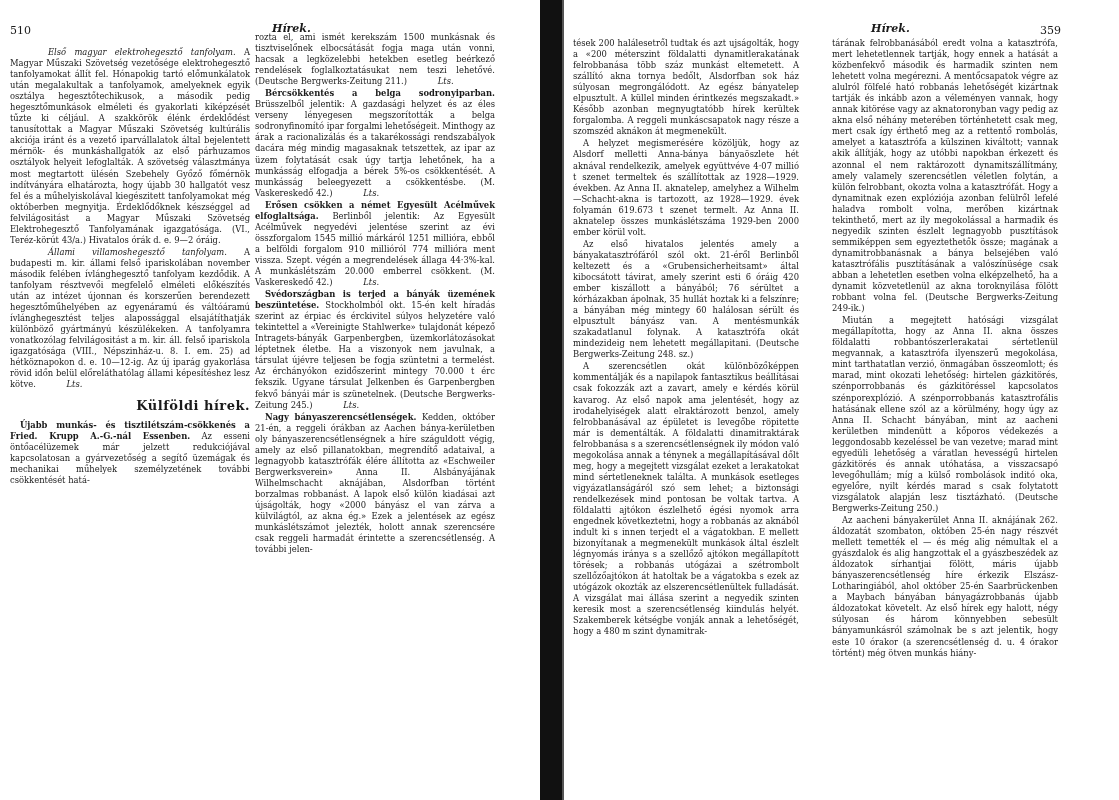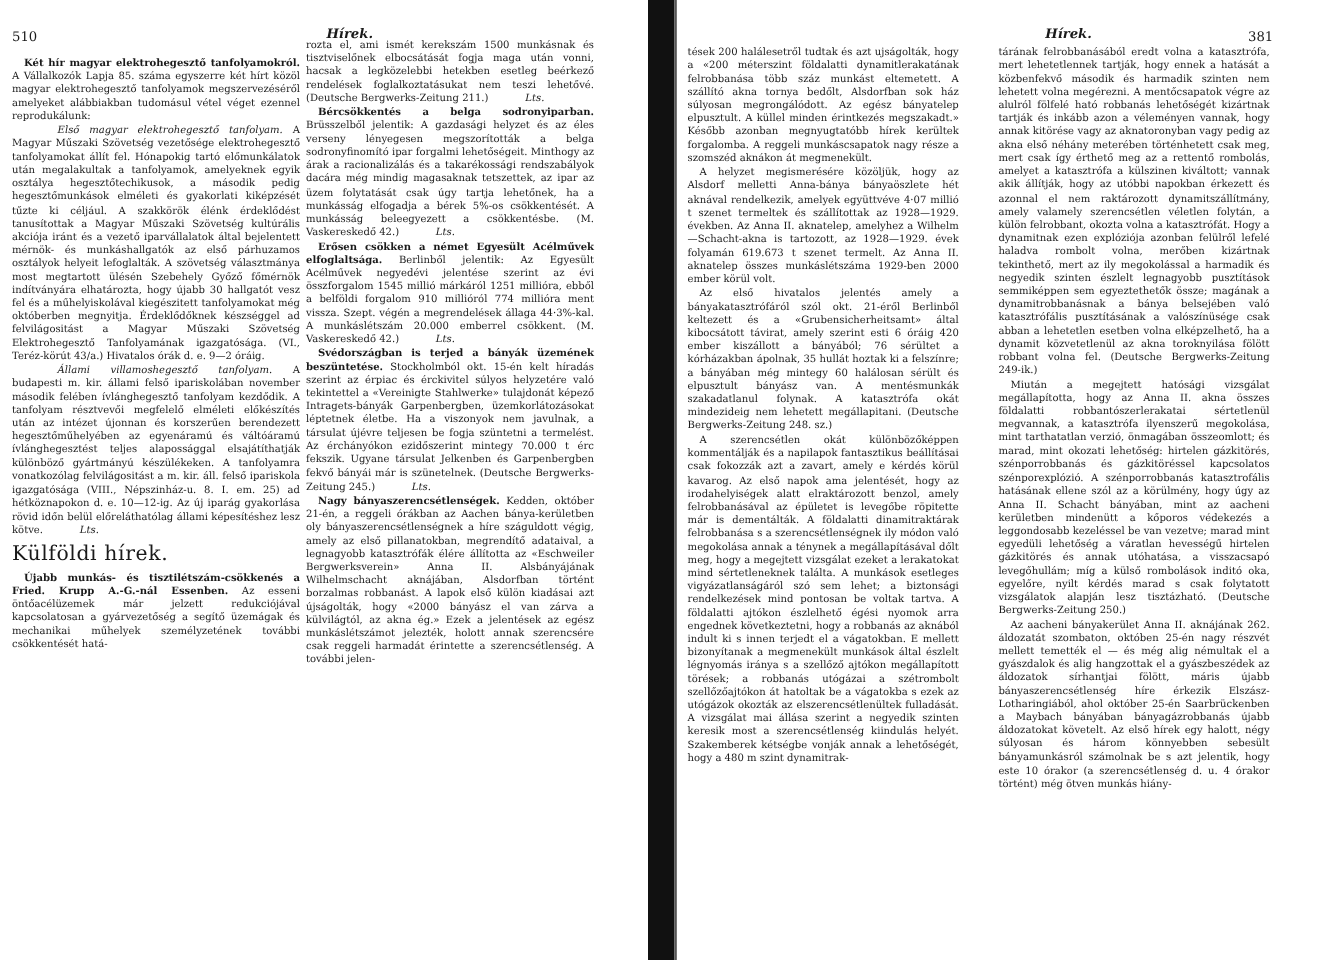--- a/index.html
+++ b/index.html
@@ -10,36 +10,35 @@
   .gutter { position: absolute; left: 540px; top: 0; width: 22px; height: 800px; background: #111; }
   .gutter-edge { position: absolute; left: 562px; top: 0; width: 2px; height: 800px; background: #555; }
   .page-num { position: absolute; top: 24px; font-size: 11px; }
   .running-head { position: absolute; top: 22px; font-size: 11px; font-style: italic; font-weight: bold; margin-left: 24px; }
   .col { position: absolute; top: 40px; width: 240px; font-size: 8.4px; line-height: 11.05px; text-align: justify; hyphens: manual; }
   .col p { margin: 0; text-indent: 10px; }
   .col p + p { margin-top: 1px; }
   .col .lead { font-weight: bold; }
   .col .it { font-style: italic; margin-left: 28px; }
   .col p.noindent { text-indent: 0; }
-  .section-title { font-size: 17px; font-weight: normal; text-align: left; text-indent: 0 !important; margin: 10px 0 8px 0 !important; letter-spacing: 0.5px; }
+  .section-title { font-size: 13px; font-weight: bold; text-align: right; text-indent: 0 !important; margin: 10px 0 8px 0 !important; letter-spacing: 0.5px; }
   .left-col1 { left: 10px; top: 47px; }
   .left-col2 { left: 255px; top: 32px; }
   .right-col1 { left: 8px; top: 38px; width: 226px; }
   .right-col2 { left: 267px; top: 38px; width: 226px; }
 </style>
 </head>
 <body>
 
 <div class="page page-left">
   <div class="page-num" style="left:10px;">510</div>
   <div class="running-head" style="left:248px;">Hírek.</div>
 
   <div class="col left-col1">
     <div>
-        <p><span class="lead">Két hír magyar elektrohegesztő tanfolyamokról.</span><span> A Vállalkozók Lapja 85. száma egyszerre két hírt közöl magyar elektrohegesztő tanfolyamok megszervezéséről amelyeket alábbiakban tudomásul vétel véget ezennel reprodukálunk:</span></p>
         <p><span class="it">Első magyar elektrohegesztő tanfolyam.</span><span> A Magyar Műszaki Szövetség vezetősége elektrohegesztő tanfolyamokat állít fel. Hónapokig tartó előmunkálatok után megalakultak a tanfolyamok, amelyeknek egyik osztálya hegesztőtechikusok, a második pedig hegesztőmunkások elméleti és gyakorlati kiképzését tűzte ki céljául. A szakkörök élénk érdeklődést tanusítottak a Magyar Műszaki Szövetség kultúrális akciója iránt és a vezető iparvállalatok által bejelentett mérnök- és munkáshallgatók az első párhuzamos osztályok helyeit lefoglalták. A szövetség választmánya most megtartott ülésén Szebehely Győző főmérnök indítványára elhatározta, hogy újabb 30 hallgatót vesz fel és a műhelyiskolával kiegészitett tanfolyamokat még októberben megnyitja. Érdeklődőknek készséggel ad felvilágositást a Magyar Műszaki Szövetség Elektrohegesztő Tanfolyamának igazgatósága. (VI., Teréz-körút 43/a.) Hivatalos órák d. e. 9—2 óráig.</span></p>
         <p><span class="it">Állami villamoshegesztő tanfolyam.</span><span> A budapesti m. kir. állami felső ipariskolában november második felében ívlánghegesztő tanfolyam kezdődik. A tanfolyam résztvevői megfelelő elméleti előkészítés után az intézet újonnan és korszerűen berendezett hegesztőműhelyében az egyenáramú és váltóáramú ívlánghegesztést teljes alapossággal elsajátíthatják különböző gyártmányú készülékeken. A tanfolyamra vonatkozólag felvilágositást a m. kir. áll. felső ipariskola igazgatósága (VIII., Népszinház-u. 8. I. em. 25) ad hétköznapokon d. e. 10—12-ig. Az új iparág gyakorlása rövid időn belül előreláthatólag állami képesítéshez lesz kötve.</span><span class="it"> Lts.</span></p>
       </div>
     <p class="section-title">Külföldi hírek.</p>
     <div>
         <p><span class="lead">Újabb munkás- és tisztilétszám-csökkenés a Fried. Krupp A.-G.-nál Essenben.</span><span> Az esseni öntőacélüzemek már jelzett redukciójával kapcsolatosan a gyárvezetőség a segítő üzemágak és mechanikai műhelyek személyzetének további csökkentését hatá-</span></p>
       </div>
   </div>
 
   <div class="col left-col2">
@@ -51,21 +50,21 @@
         <p><span class="lead">Nagy bányaszerencsétlenségek.</span><span> Kedden, október 21-én, a reggeli órákban az Aachen bánya-kerületben oly bányaszerencsétlenségnek a híre száguldott végig, amely az első pillanatokban, megrendítő adataival, a legnagyobb katasztrófák élére állította az «Eschweiler Bergwerksverein» Anna II. Alsbányájának Wilhelmschacht aknájában, Alsdorfban történt borzalmas robbanást. A lapok első külön kiadásai azt újságolták, hogy «2000 bányász el van zárva a külvilágtól, az akna ég.» Ezek a jelentések az egész munkáslétszámot jelezték, holott annak szerencsére csak reggeli harmadát érintette a szerencsétlenség. A további jelen-</span></p>
       </div>
   </div>
 </div>
 
 <div class="gutter"></div>
 <div class="gutter-edge"></div>
 
 <div class="page page-right">
   <div class="running-head" style="left:282px;">Hírek.</div>
-  <div class="page-num" style="left:475px;">381</div>
+  <div class="page-num" style="left:475px;">359</div>
 
   <div class="col right-col1">
     <div>
         <p class="noindent"><span>tések 200 halálesetről tudtak és azt ujságolták, hogy a «200 méterszint földalatti dynamitlerakatának felrobbanása több száz munkást eltemetett. A szállító akna tornya bedőlt, Alsdorfban sok ház súlyosan megrongálódott. Az egész bányatelep elpusztult. A küllel minden érintkezés megszakadt.» Később azonban megnyugtatóbb hírek kerültek forgalomba. A reggeli munkáscsapatok nagy része a szomszéd aknákon át megmenekült.</span></p>
         <p><span>A helyzet megismerésére közöljük, hogy az Alsdorf melletti Anna-bánya bányaöszlete hét aknával rendelkezik, amelyek együttvéve 4·07 millió t szenet termeltek és szállítottak az 1928—1929. években. Az Anna II. aknatelep, amelyhez a Wilhelm—Schacht-akna is tartozott, az 1928—1929. évek folyamán 619.673 t szenet termelt. Az Anna II. aknatelep összes munkáslétszáma 1929-ben 2000 ember körül volt.</span></p>
         <p><span>Az első hivatalos jelentés amely a bányakatasztrófáról szól okt. 21-éről Berlinből keltezett és a «Grubensicherheitsamt» által kibocsátott távirat, amely szerint esti 6 óráig 420 ember kiszállott a bányából; 76 sérültet a kórházakban ápolnak, 35 hullát hoztak ki a felszínre; a bányában még mintegy 60 halálosan sérült és elpusztult bányász van. A mentésmunkák szakadatlanul folynak. A katasztrófa okát mindezideig nem lehetett megállapitani. (Deutsche Bergwerks-Zeitung 248. sz.)</span></p>
         <p><span>A szerencsétlen okát különbözőképpen kommentálják és a napilapok fantasztikus beállításai csak fokozzák azt a zavart, amely e kérdés körül kavarog. Az első napok ama jelentését, hogy az irodahelyiségek alatt elraktározott benzol, amely felrobbanásával az épületet is levegőbe röpitette már is dementálták. A földalatti dinamitraktárak felrobbanása s a szerencsétlenségnek ily módon való megokolása annak a ténynek a megállapításával dőlt meg, hogy a megejtett vizsgálat ezeket a lerakatokat mind sértetleneknek találta. A munkások esetleges vigyázatlanságáról szó sem lehet; a biztonsági rendelkezések mind pontosan be voltak tartva. A földalatti ajtókon észlelhető égési nyomok arra engednek következtetni, hogy a robbanás az aknából indult ki s innen terjedt el a vágatokban. E mellett bizonyítanak a megmenekült munkások által észlelt légnyomás iránya s a szellőző ajtókon megállapított törések; a robbanás utógázai a szétrombolt szellőzőajtókon át hatoltak be a vágatokba s ezek az utógázok okozták az elszerencsétlenültek fulladását. A vizsgálat mai állása szerint a negyedik szinten keresik most a szerencsétlenség kiindulás helyét. Szakemberek kétségbe vonják annak a lehetőségét, hogy a 480 m szint dynamitrak-</span></p>
       </div>
   </div>
 

